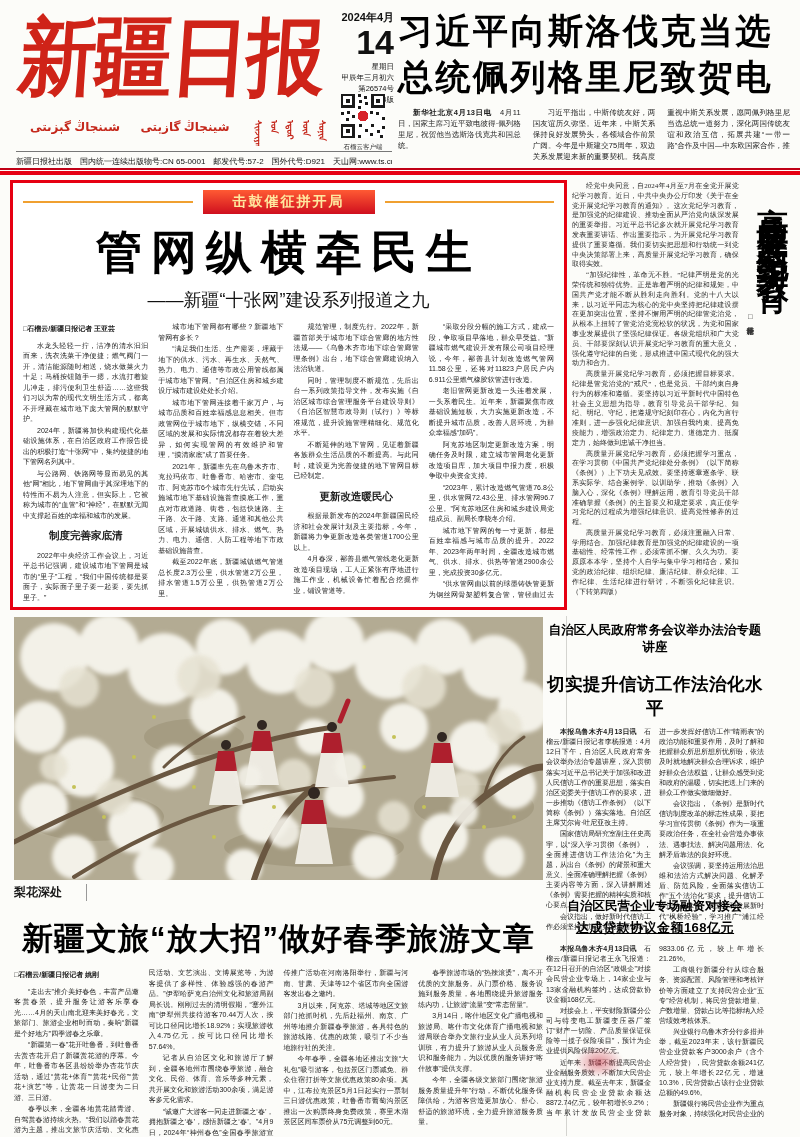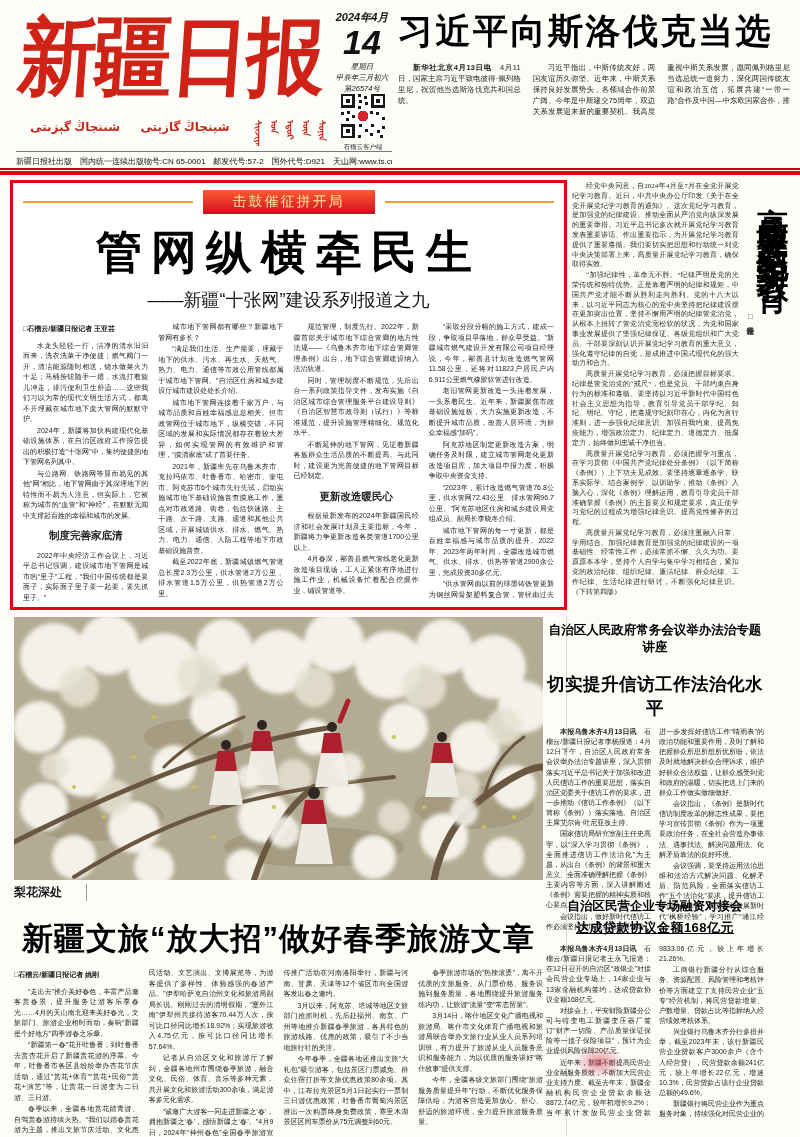--- a/index.html
+++ b/index.html
@@ -7,21 +7,21 @@
         font-family:"Liberation Sans","DejaVu Sans",sans-serif;color:#1c1c1c;}
   
   .logo{position:absolute;left:16px;top:0px;width:318px;text-align:center;
         font-family:"Liberation Serif","DejaVu Serif",serif;font-weight:bold;color:#cf2318;
         font-size:78px;line-height:108px;letter-spacing:-2px;transform:skewX(-4deg) scaleY(1.08);transform-origin:left top;}
   .scripts{position:absolute;left:30px;top:120px;width:300px;display:flex;justify-content:space-between;
            color:#c5281c;font-weight:bold;font-size:12px;}
   .script-mn{writing-mode:vertical-lr;font-size:9px;max-height:26px;overflow:hidden;}
   .publine{position:absolute;left:16px;top:151px;width:376px;border-top:1px solid #777;padding-top:4px;
            font-size:8px;color:#111;white-space:nowrap;overflow:hidden;}
-  .datebox{position:absolute;left:330px;top:10px;width:64px;text-align:center;color:#111;font-style:italic;}
+  .datebox{position:absolute;left:330px;top:10px;width:64px;text-align:right;color:#111;}
   .datebox .m{font-size:11px;font-weight:bold;}
   .datebox .d{font-size:34px;font-weight:bold;line-height:1.05;}
   .datebox .s{font-size:7.5px;line-height:1.5;}
   .qrbox{position:absolute;left:336px;top:94px;width:54px;text-align:center;}
   .qrbox .cap{font-size:6.5px;color:#333;margin-top:1px;}
   .topstory{position:absolute;left:398px;top:8px;width:392px;}
   .topstory h1{margin:0;font-size:35px;line-height:1.3;font-weight:900;letter-spacing:2.5px;color:#000;text-align:justify;}
   .topstory .body{margin-top:8px;column-count:3;column-gap:12px;font-size:7.5px;line-height:1.48;
                   text-align:justify;height:58px;overflow:hidden;color:#222;}
   .redrule{position:absolute;left:0;top:168px;width:800px;}
@@ -29,21 +29,21 @@
   .redrule .b{height:3.5px;background:#e60012;}
   
   p.para{margin:0 0 1px 0;text-indent:2em;}
   .byline{font-weight:bold;text-indent:0;margin:2px 0 6px 0;}
   b.dl{font-weight:bold;}
   
   .boxed{position:absolute;left:10px;top:180px;width:557px;height:430px;box-sizing:border-box;
          border:3px solid #e60012;background:#fff;padding:5px 10px;}
   .ribbon-row{display:flex;align-items:center;gap:10px;margin-top:2px;}
   .ribbon-row .line{flex:1;height:2px;background:#f0a030;}
-  .ribbon{background:linear-gradient(180deg,#ff5a33,#cf0f1e);color:#ffe9a0;font-weight:normal;font-size:14px;
+  .ribbon{background:linear-gradient(180deg,#ff5a33,#cf0f1e);color:#ffe9a0;font-weight:bold;font-size:14px;
           padding:3px 30px;letter-spacing:2px;}
   .boxed h2{margin:8px 0 0 0;text-align:center;font-size:46px;font-weight:900;letter-spacing:9px;color:#000;}
   .boxed .subhead{text-align:center;font-size:18px;margin:4px 0 10px 0;color:#111;}
   .boxed .body{column-count:4;column-gap:10px;font-size:7px;line-height:1.5;text-align:justify;
                height:288px;overflow:hidden;color:#222;}
   .sechead{text-align:center;font-weight:bold;font-size:10.5px;margin:7px 0;text-indent:0;break-inside:avoid;}
   
   .photo{position:absolute;left:14px;top:617px;width:529px;height:263px;overflow:hidden;}
   .caption{position:absolute;left:14px;top:884px;width:529px;display:flex;gap:8px;align-items:flex-start;}
   .caption .label{font-weight:bold;font-size:12px;white-space:nowrap;padding-right:24px;border-right:1px solid #999;}
@@ -134,21 +134,21 @@
             <rect x="26" y="27" width="2" height="2"></rect>
         </g>
         <rect x="11.5" y="11.5" width="6" height="6" rx="1.2" fill="#d8232a"></rect>
       </svg>
     </span>
     <div class="cap">石榴云客户端</div>
   </div>
   <div class="publine">新疆日报社出版　国内统一连续出版物号:CN 65-0001　邮发代号:57-2　国外代号:D921　天山网:www.ts.cn</div>
 
   <div class="topstory">
-    <h1><span>习近平向斯洛伐克当选</span><br></h1>
+    <h1><span>习近平向斯洛伐克当选</span><br><span>总统佩列格里尼致贺电</span></h1>
     <div class="body">
       <p class="para"><b class="dl">新华社北京4月13日电</b><span>　4月11日，国家主席习近平致电彼得·佩列格里尼，祝贺他当选斯洛伐克共和国总统。</span></p>
       <p class="para">习近平指出，中斯传统友好，两国友谊历久弥坚。近年来，中斯关系保持良好发展势头，各领域合作前景广阔。今年是中斯建交75周年，双边关系发展迎来新的重要契机。我高度重视中斯关系发展，愿同佩列格里尼当选总统一道努力，深化两国传统友谊和政治互信，拓展共建“一带一路”合作及中国—中东欧国家合作，推动两国关系迈向更高水平，更好造福两国人民。</p>
     </div>
   </div>
 
   <div class="redrule">
       <div class="t"></div>
       <div class="b"></div>
     </div>

